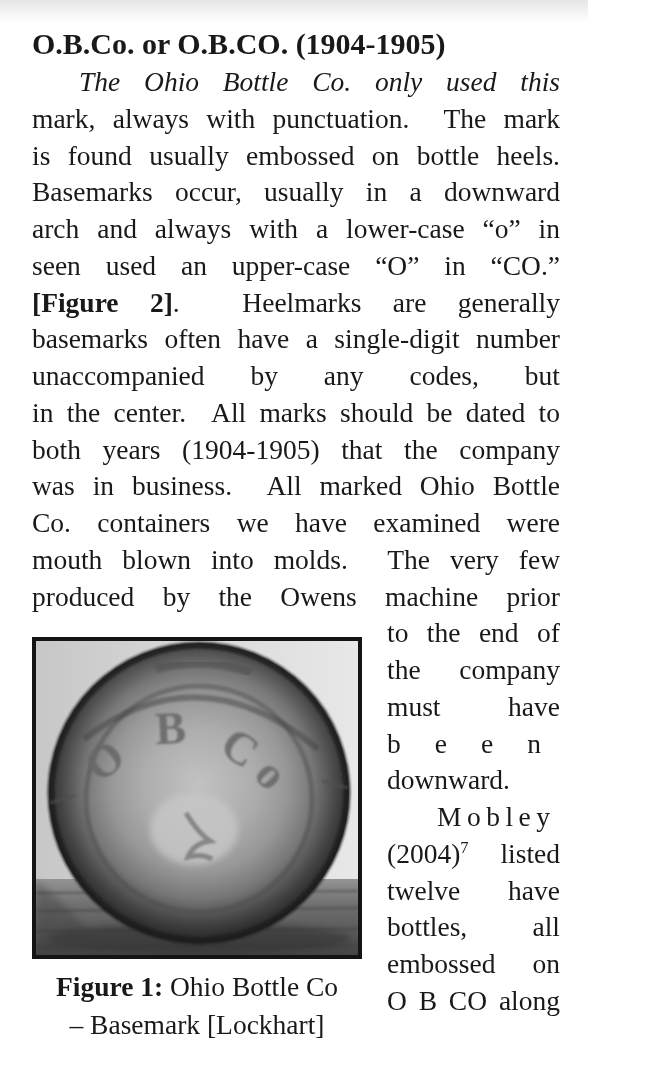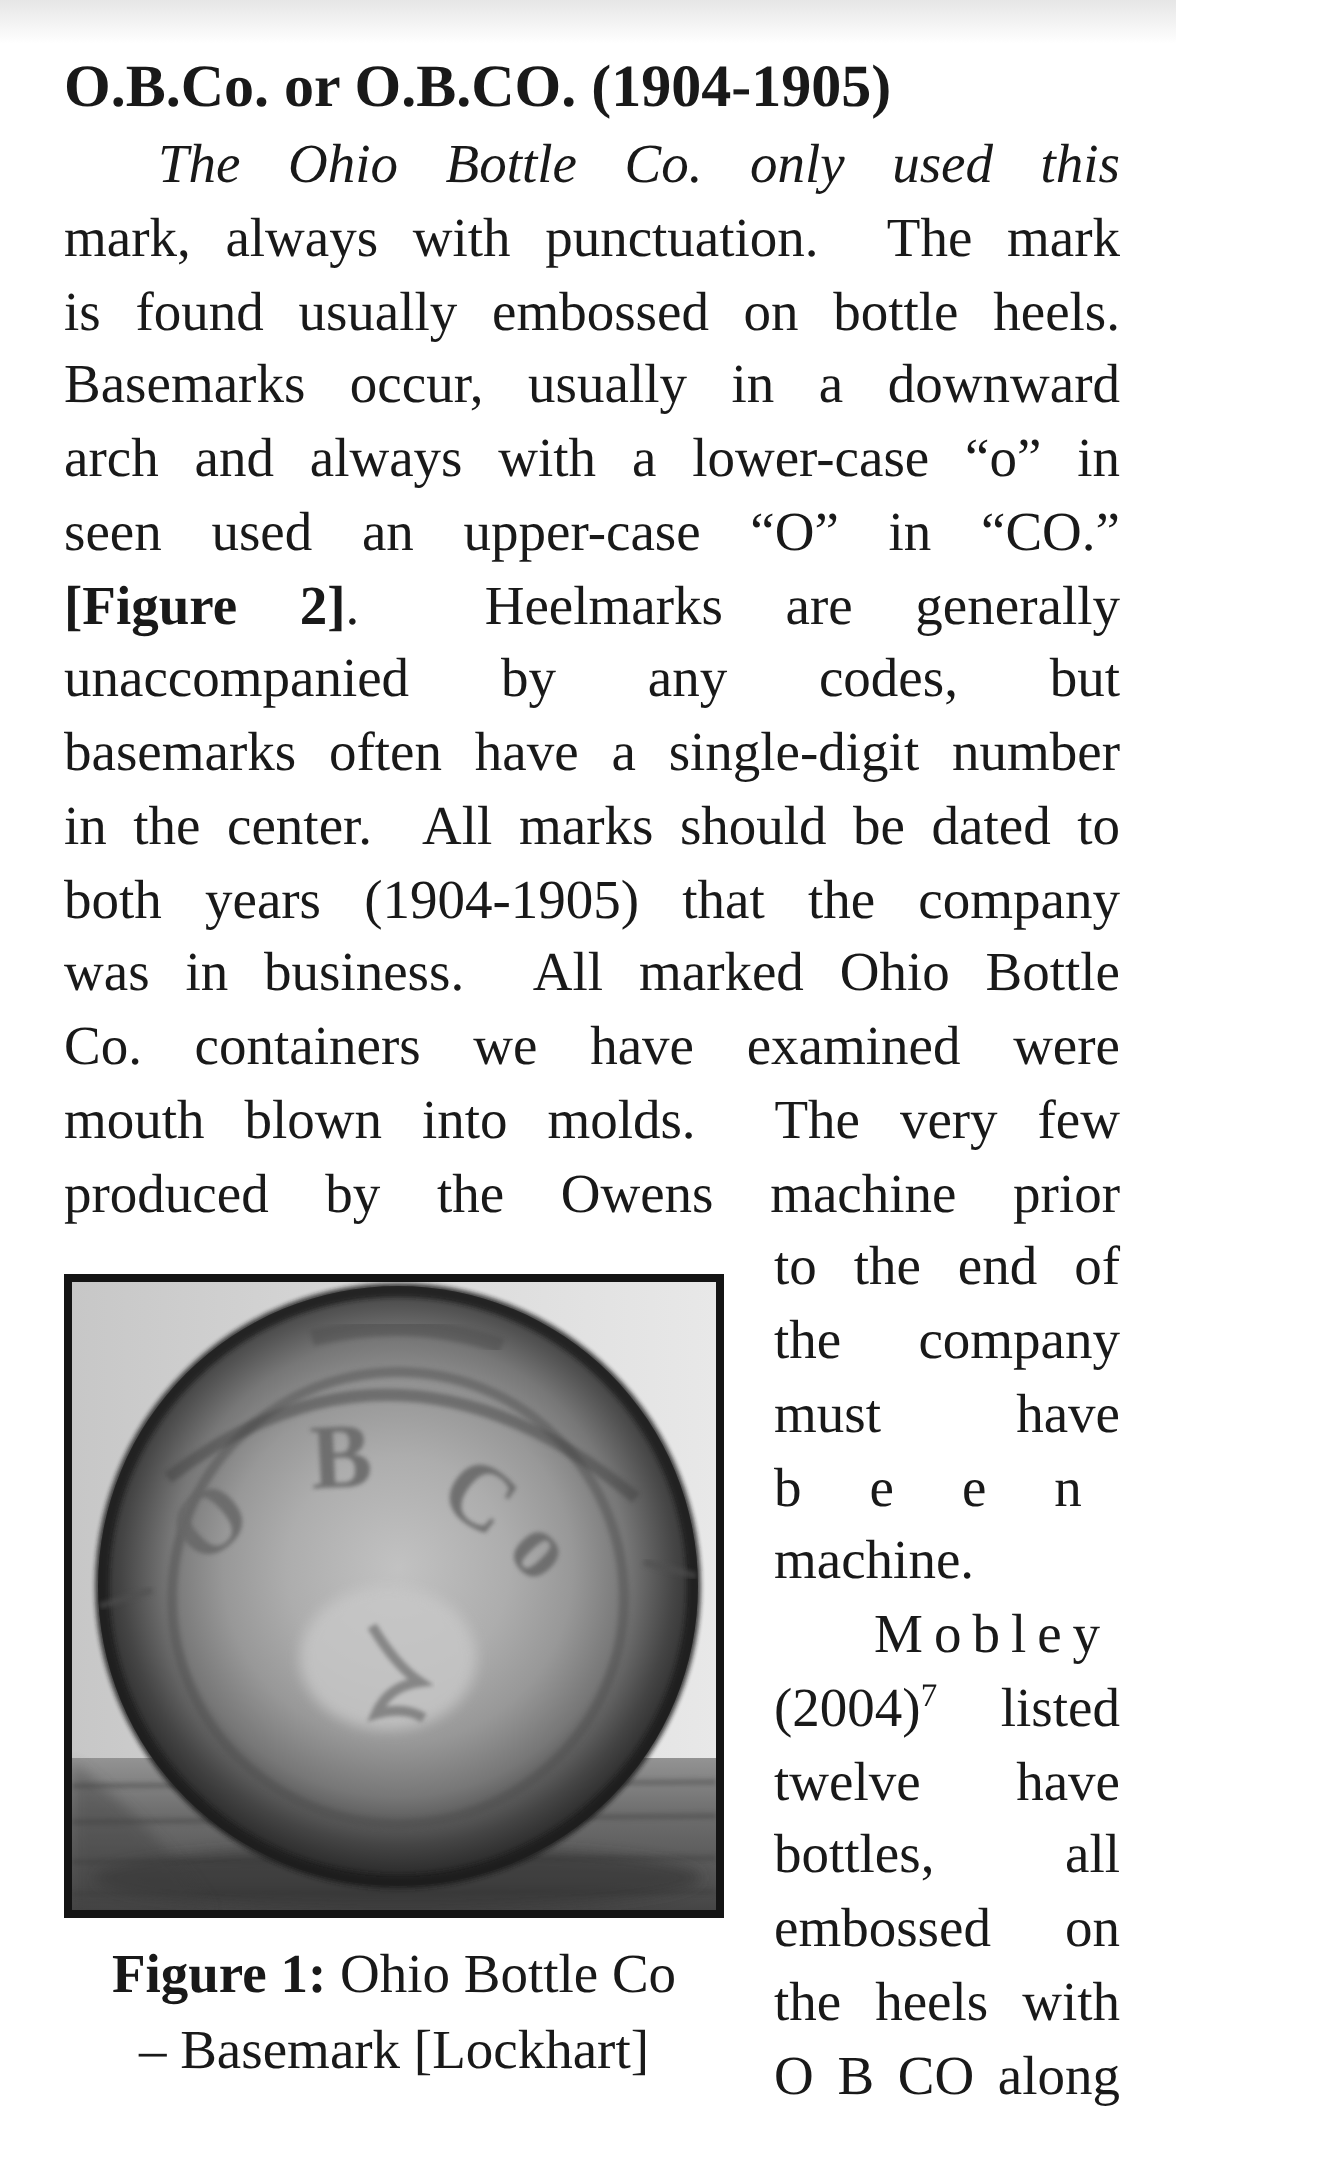--- a/index.html
+++ b/index.html
@@ -58,22 +58,22 @@
     <h1 class="heading">O.B.Co. or O.B.CO. (1904-1905)</h1>
 
     <div class="main-lines">
         <div class="ln ind"><span>The Ohio Bottle Co. only used this</span></div>
         <div class="ln"><span>mark, always with punctuation.&nbsp; The mark</span></div>
         <div class="ln"><span>is found usually embossed on bottle heels.</span></div>
         <div class="ln"><span>Basemarks occur, usually in a downward</span></div>
         <div class="ln"><span>arch and always with a lower-case “o” in</span></div>
         <div class="ln"><span>seen used an upper-case “O” in “CO.”</span></div>
         <div class="ln"><b>[Figure 2]</b><span>.&nbsp; Heelmarks are generally</span></div>
+        <div class="ln"><span>basemarks often have a single-digit number</span></div>
         <div class="ln"><span>unaccompanied by any codes, but</span></div>
-        <div class="ln"><span>basemarks often have a single-digit number</span></div>
         <div class="ln"><span>in the center.&nbsp; All marks should be dated to</span></div>
         <div class="ln"><span>both years (1904-1905) that the company</span></div>
         <div class="ln"><span>was in business.&nbsp; All marked Ohio Bottle</span></div>
         <div class="ln"><span>Co. containers we have examined were</span></div>
         <div class="ln"><span>mouth blown into molds.&nbsp; The very few</span></div>
         <div class="ln"><span>produced by the Owens machine prior</span></div>
       </div>
 
     <div class="wrap">
       <div class="fig-col">
@@ -143,27 +143,26 @@
           <div><b>Figure 1:</b><span> Ohio Bottle Co</span></div>
           <div>– Basemark [Lockhart]</div>
         </div>
       </div>
 
       <div class="right-col">
           <div class="ln"><span>to the end of</span></div>
           <div class="ln"><span>the company</span></div>
           <div class="ln"><span>must have</span></div>
           <div class="ln spread"><span>been</span></div>
-          <div class="ln al"><span>machine.</span></div>
+          <div class="ln al"><span>downward.</span></div>
           <div class="ln mob"><span>Mobley</span></div>
           <div class="ln"><span>(2004)</span><sup>7</sup><span> listed</span></div>
           <div class="ln"><span>twelve have</span></div>
           <div class="ln"><span>bottles, all</span></div>
           <div class="ln"><span>embossed on</span></div>
-          <div class="ln"><span>the heels with</span></div>
           <div class="ln"><span>O B CO along</span></div>
         </div>
     </div>
   </div>
 
   <div class="scrollbar-thumb"></div>
   <div class="page-border-line"></div>
   <div class="page-gutter"></div>
 </div>
 

